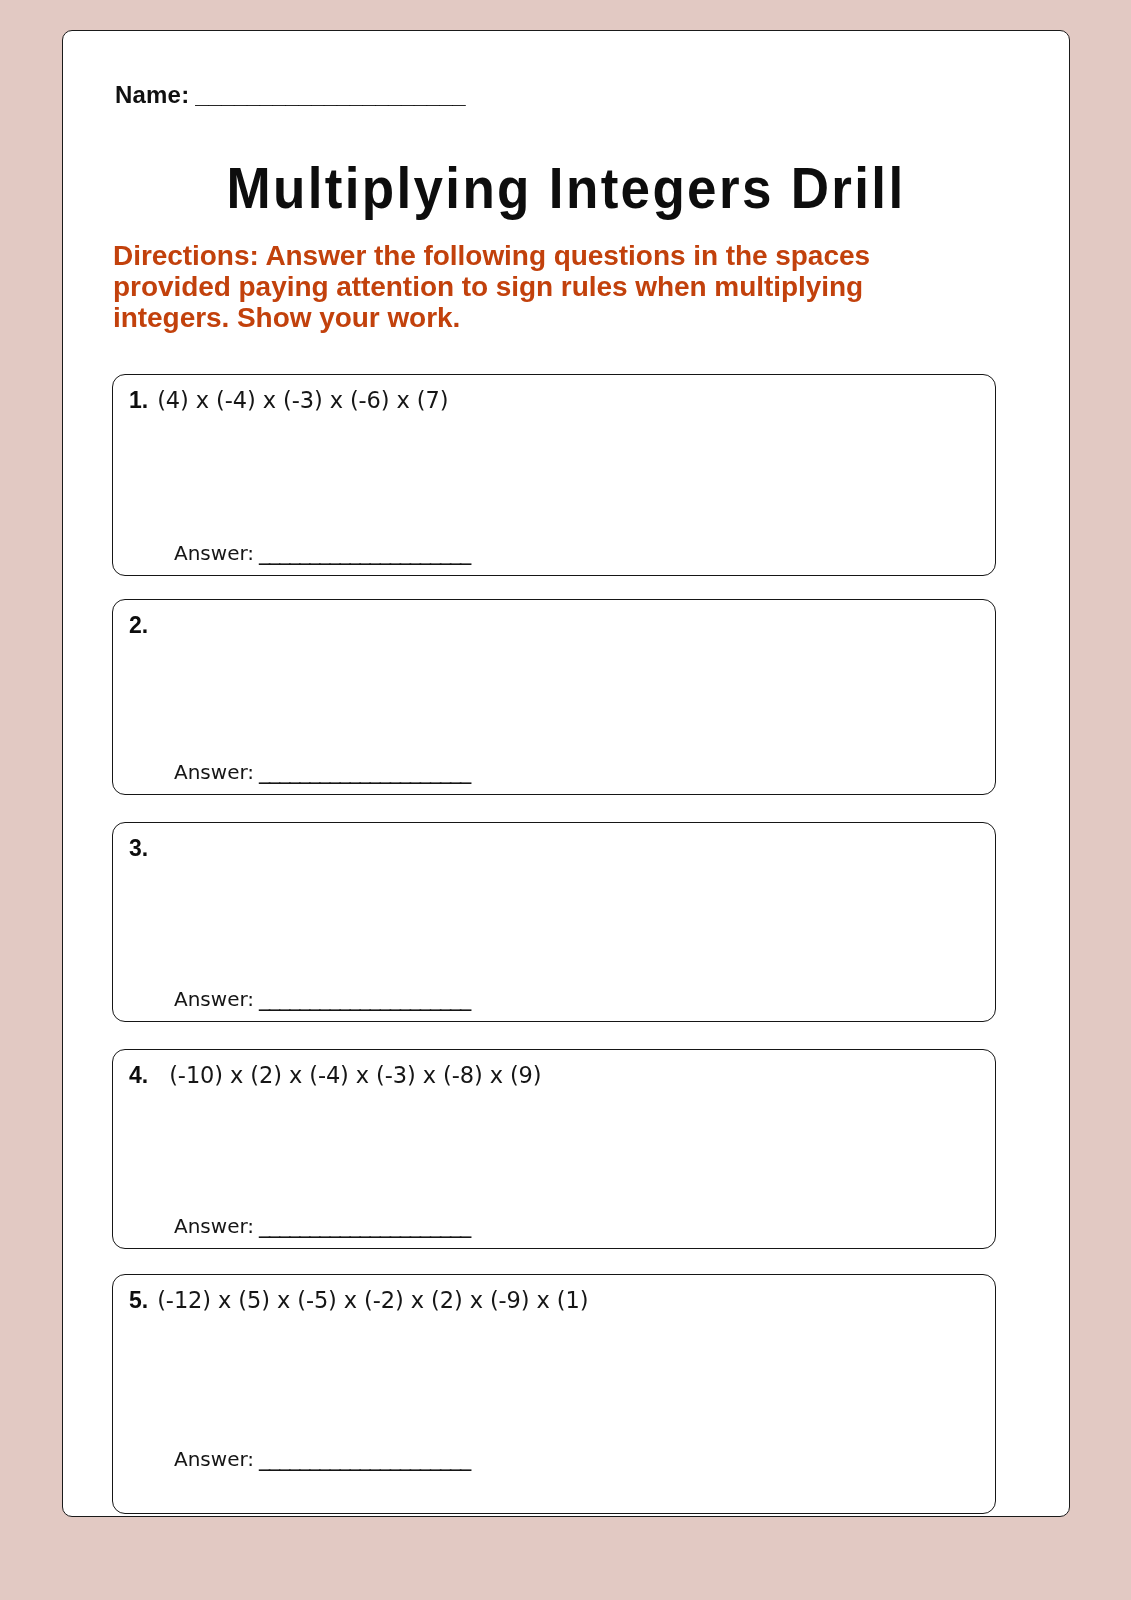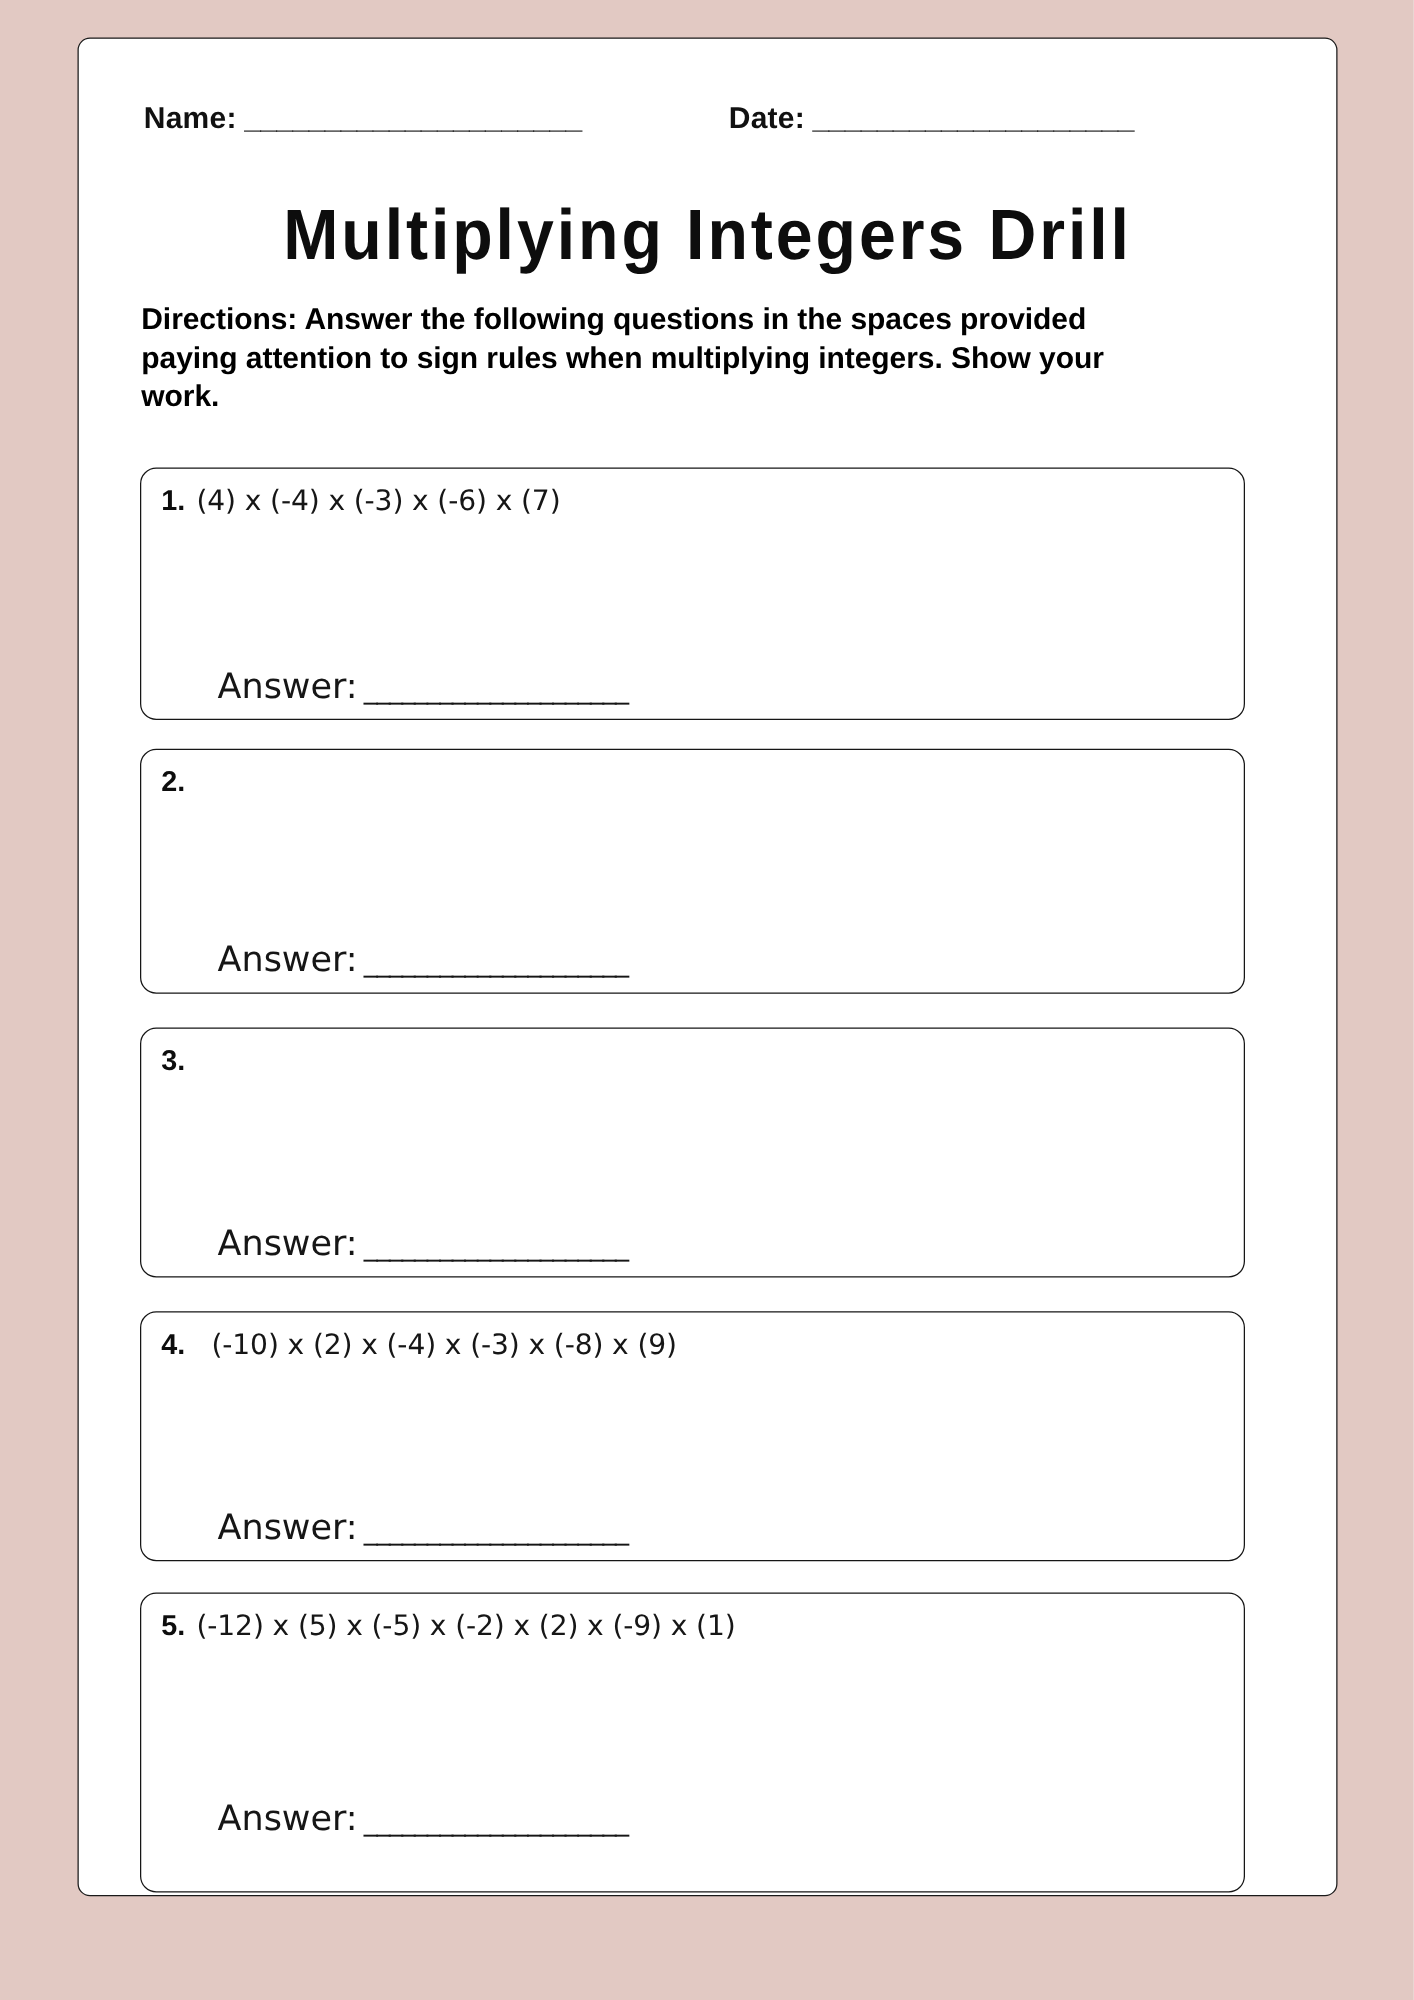--- a/index.html
+++ b/index.html
@@ -75,23 +75,23 @@
   }
 
   
   .directions {
     position: absolute;
     left: 50px;
     top: 209px;
     width: 830px;
     font-family: "Liberation Sans", sans-serif;
     font-weight: bold;
-    font-size: 24px;
+    font-size: 28px;
     line-height: 31px;
-    color: #000000;
+    color: #c2410c;
     letter-spacing: -0.05px;
   }
 
   
   .problems {
     position: absolute;
     left: 0;
     top: 0;
   }
   .problem-box {
@@ -127,21 +127,21 @@
   .answer-row {
     position: absolute;
     left: 61px;
     bottom: 10px;
     display: flex;
     align-items: baseline;
     white-space: nowrap;
   }
   .answer-label {
     font-family: "DejaVu Sans", sans-serif;
-    font-size: 28px;
+    font-size: 20px;
     color: #161616;
   }
   .answer-rule {
     font-family: "DejaVu Sans", sans-serif;
     font-size: 22.5px;
     color: #161616;
     letter-spacing: -1.2px;
     margin-left: 5px;
   }
 
@@ -158,24 +158,20 @@
 </head>
 <body>
 
 <div class="page">
 
   <div class="meta-row">
     <div class="meta-field name-field">
       <span class="meta-label">Name:</span>
       <span class="meta-rule">_____________________</span>
     </div>
-    <div class="meta-field date-field">
-      <span class="meta-label">Date:</span>
-      <span class="meta-rule">____________________</span>
-    </div>
   </div>
 
   <div class="title">Multiplying Integers Drill</div>
 
   <div class="directions">Directions: Answer the following questions in the spaces provided paying attention to sign rules when multiplying integers. Show your work.</div>
 
   <div class="problems">
 
     <div class="problem-box" id="problem-box-1">
       <div class="problem-head">

